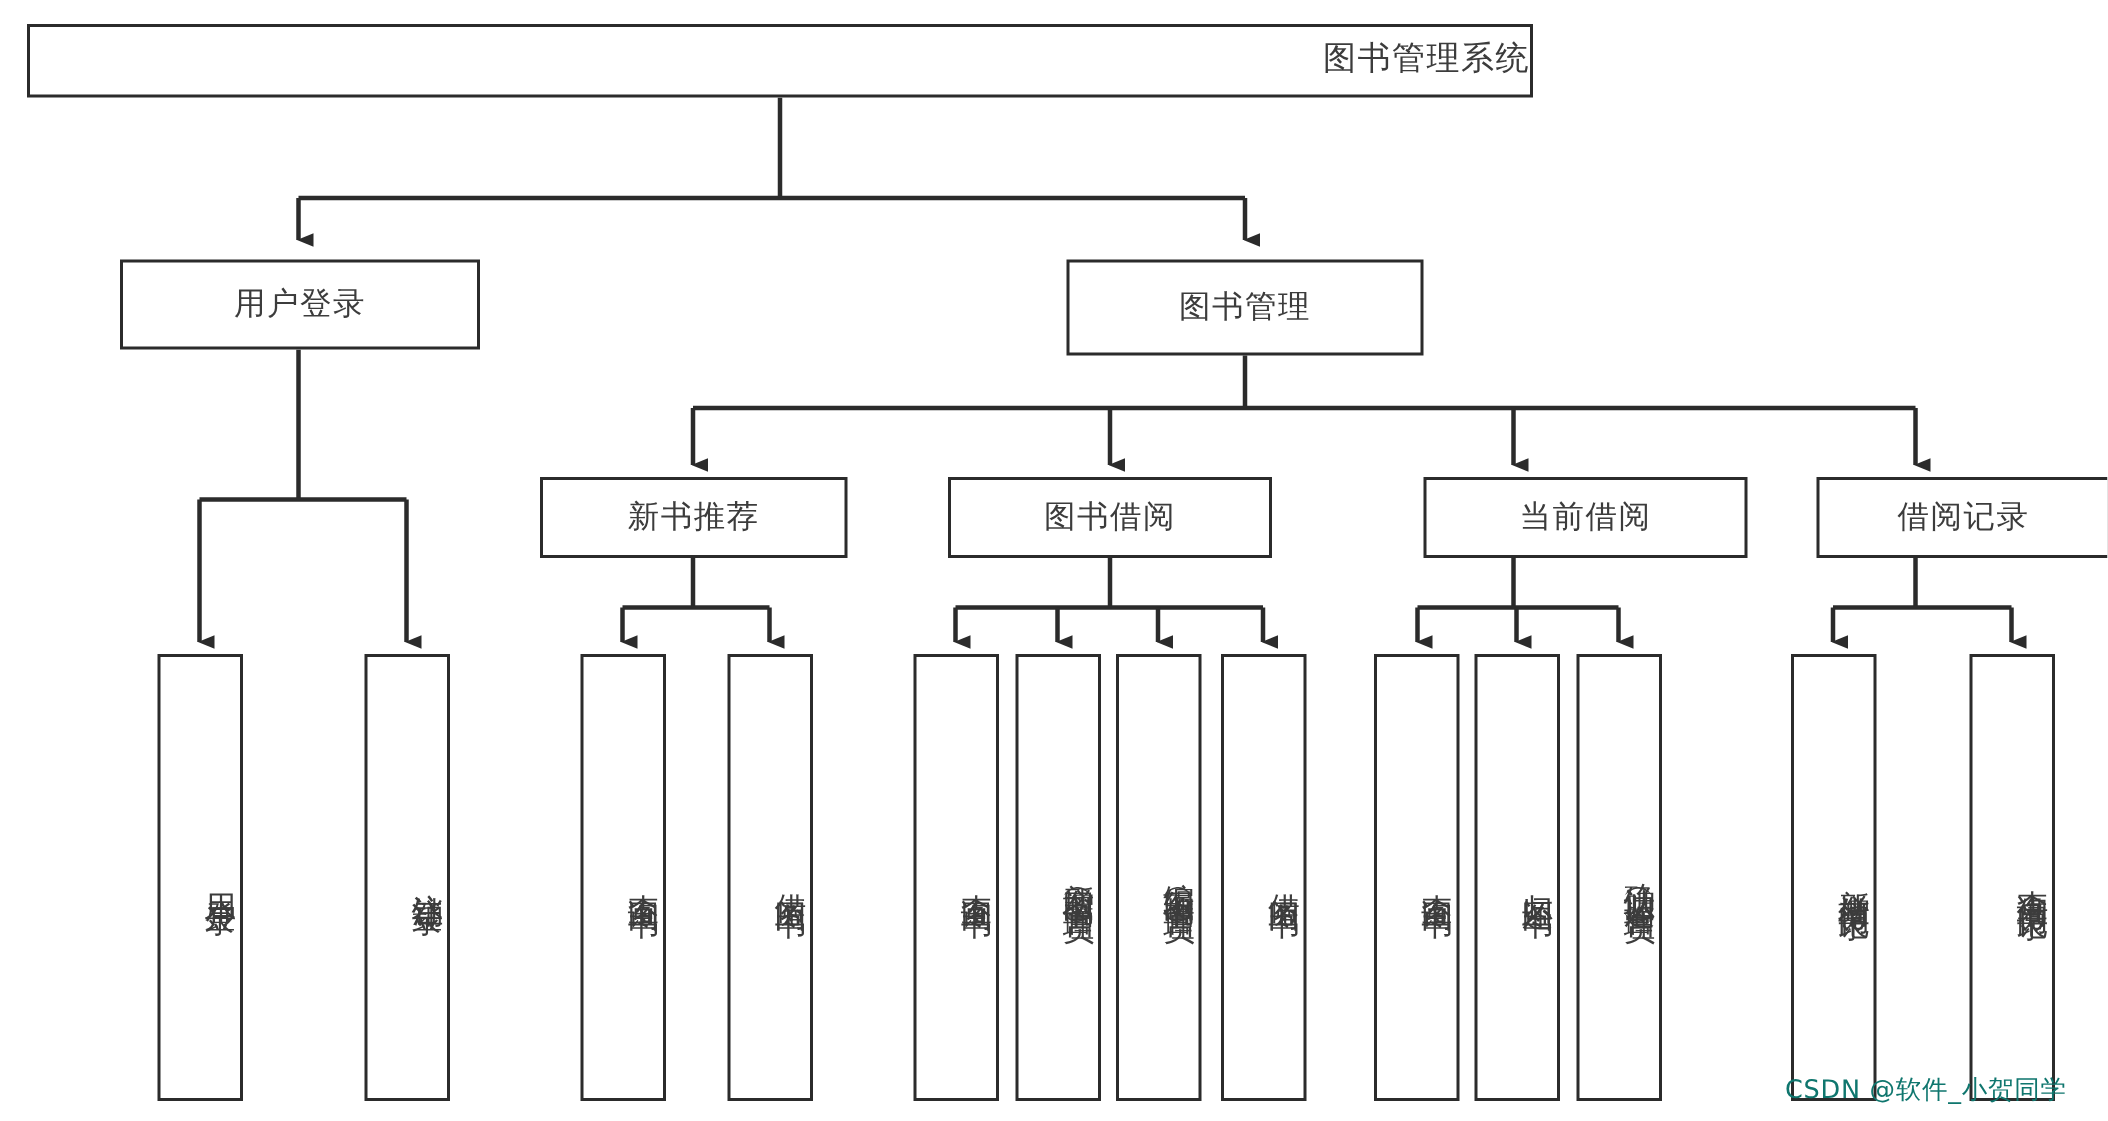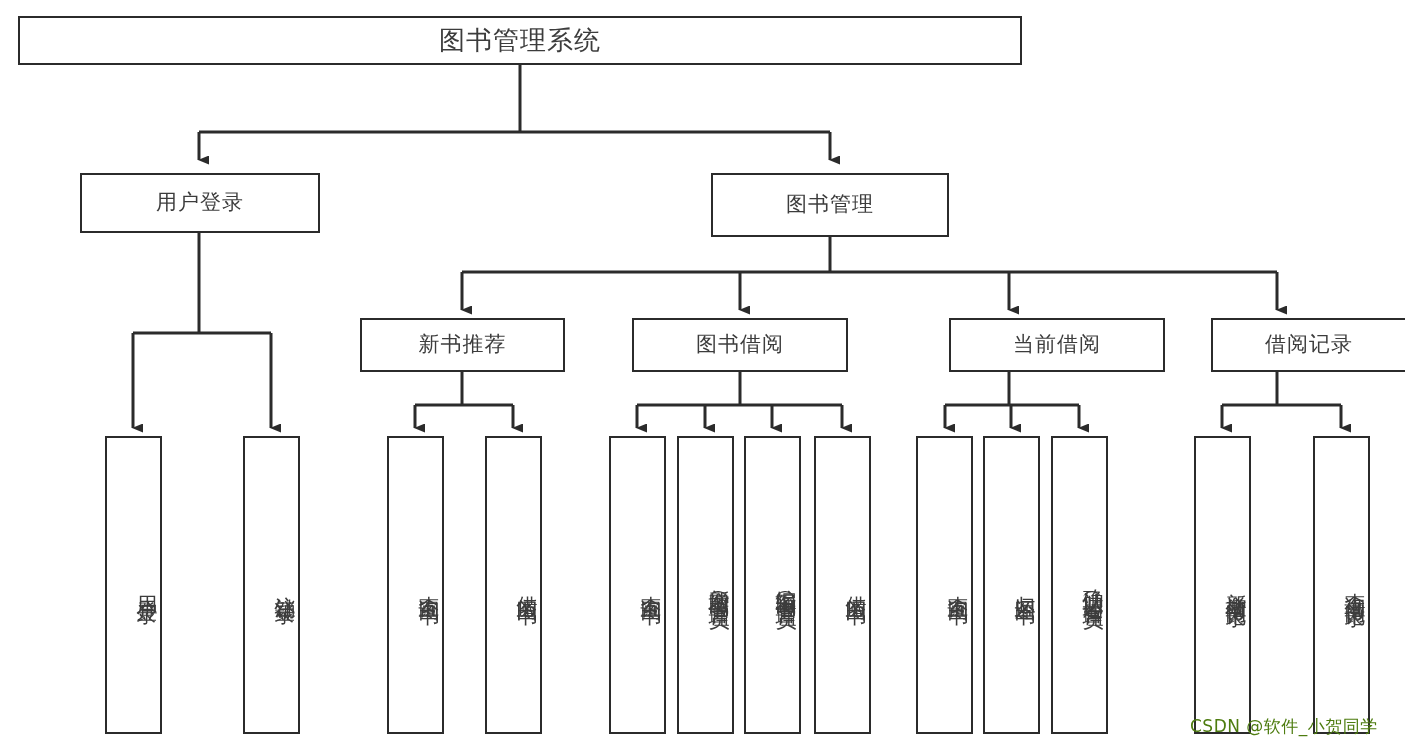--- a/index.html
+++ b/index.html
@@ -52,25 +52,26 @@
     padding-bottom: 4px;
     align-items: flex-start;
     justify-content: center;
   }
   .node.vertical .node-label {
     display: block;
     writing-mode: vertical-rl;
     text-orientation: upright;
   }
   .node.root {
-    font-size: 26px;
+    font-size: 22px;
+    justify-content: flex-end;
   }
   .watermark {
     position: absolute;
-    color: #4d7c0f;
+    color: #0f766e;
     font-size: 17px;
     letter-spacing: 0.5px;
     white-space: nowrap;
     z-index: 5;
     pointer-events: none;
     text-align: right;
   }
 </style>
 </head>
 <body>

